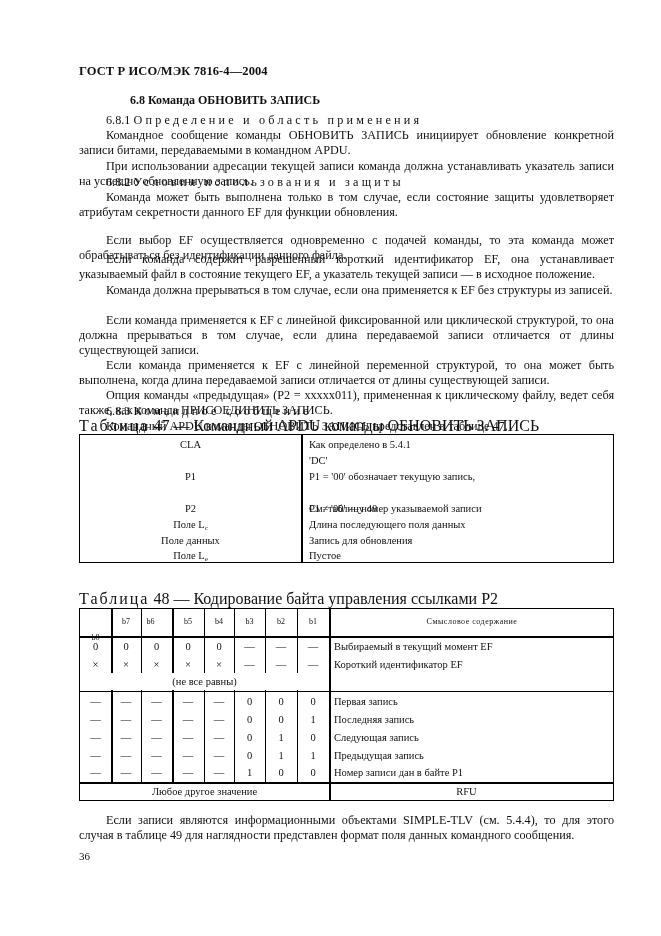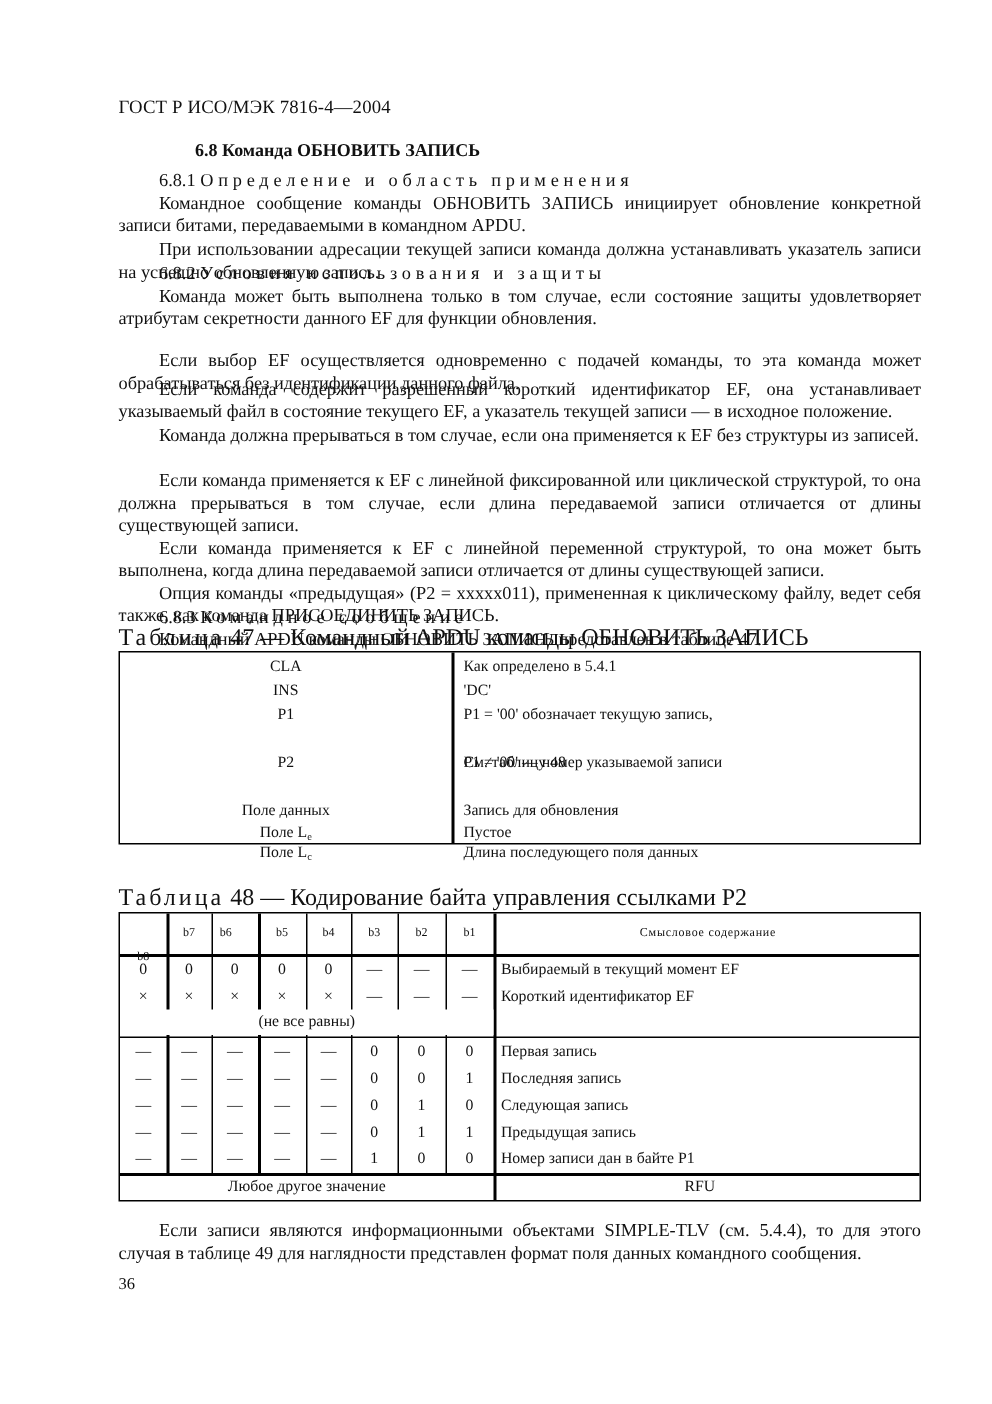--- a/index.html
+++ b/index.html
@@ -3,21 +3,21 @@
 <meta charset="utf-8">
 <style>
   html, body { margin: 0; padding: 0; background: #ffffff; }
   body {
     width: 661px; height: 936px; position: relative; overflow: hidden;
     font-family: "Liberation Serif", "DejaVu Serif", serif;
     color: #111;
   }
   .abs { position: absolute; }
   .doc-header {
-    left: 79px; top: 64px; font-size: 12.5px; font-weight: normal; letter-spacing: 0.1px;
+    left: 79px; top: 64px; font-size: 12.5px; font-weight: bold; letter-spacing: 0.1px;
   }
   .sec-title {
     left: 106px; top: 93px; font-size: 12px; font-weight: bold; margin-left: 24px;
   }
   .para {
     position: absolute; left: 79px; width: 535px; font-size: 12.2px; line-height: 15px;
     text-align: justify; text-indent: 27px; margin: 0;
   }
   .sub {
     position: absolute; left: 106px; font-size: 12.2px; line-height: 15px; margin: 0; white-space: nowrap;
@@ -96,36 +96,35 @@
   <span>47 — Командный APDU команды ОБНОВИТЬ ЗАПИСЬ</span>
 </div>
 
 <div class="t47">
   <div class="divider"></div>
   <div class="row" style="top:2px;">
     <span class="lc"><span>CLA</span></span>
     <span class="rc">Как определено в 5.4.1</span>
   </div>
   <div class="row" style="top:18px;">
-    <span class="lc"><span>INS</span></span>
     <span class="rc">'DC'</span>
   </div>
   <div class="row" style="top:34px;">
     <span class="lc"><span>P1</span></span>
     <span class="rc">P1 = '00' обозначает текущую запись,</span>
   </div>
   <div class="row" style="top:66px;">
     <span class="lc"><span></span></span>
     <span class="rc">P1 ≠ '00' — номер указываемой записи</span>
   </div>
   <div class="row" style="top:66px;">
     <span class="lc"><span>P2</span></span>
     <span class="rc">См. таблицу 48</span>
   </div>
-  <div class="row" style="top:82px;margin-top:44px;">
+  <div class="row" style="top:82px;">
     <span class="lc"><span>Поле L</span><sub class="s">c</sub></span>
     <span class="rc">Длина последующего поля данных</span>
   </div>
   <div class="row" style="top:98px;">
     <span class="lc"><span>Поле данных</span></span>
     <span class="rc">Запись для обновления</span>
   </div>
   <div class="row" style="top:113px;">
     <span class="lc"><span>Поле L</span><sub class="s">e</sub></span>
     <span class="rc">Пустое</span>

